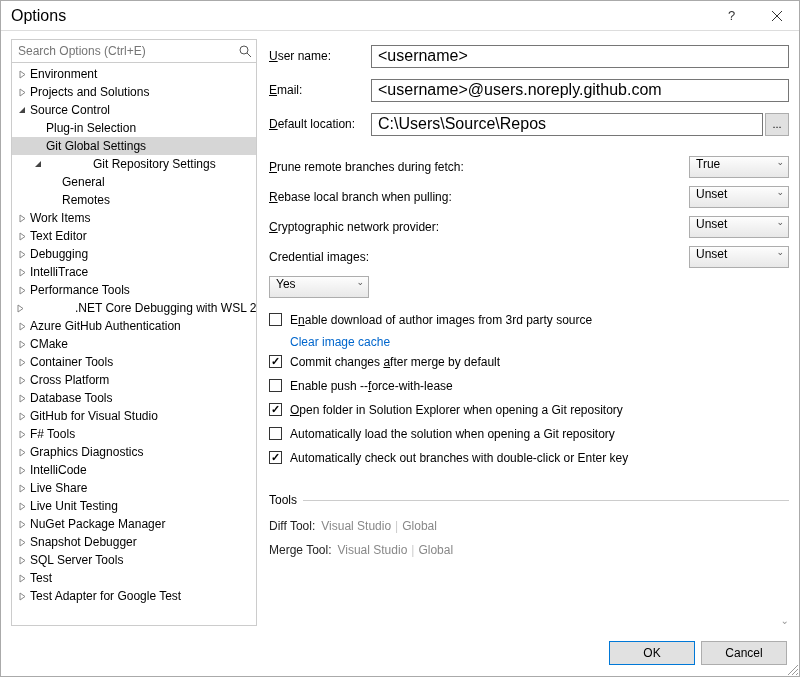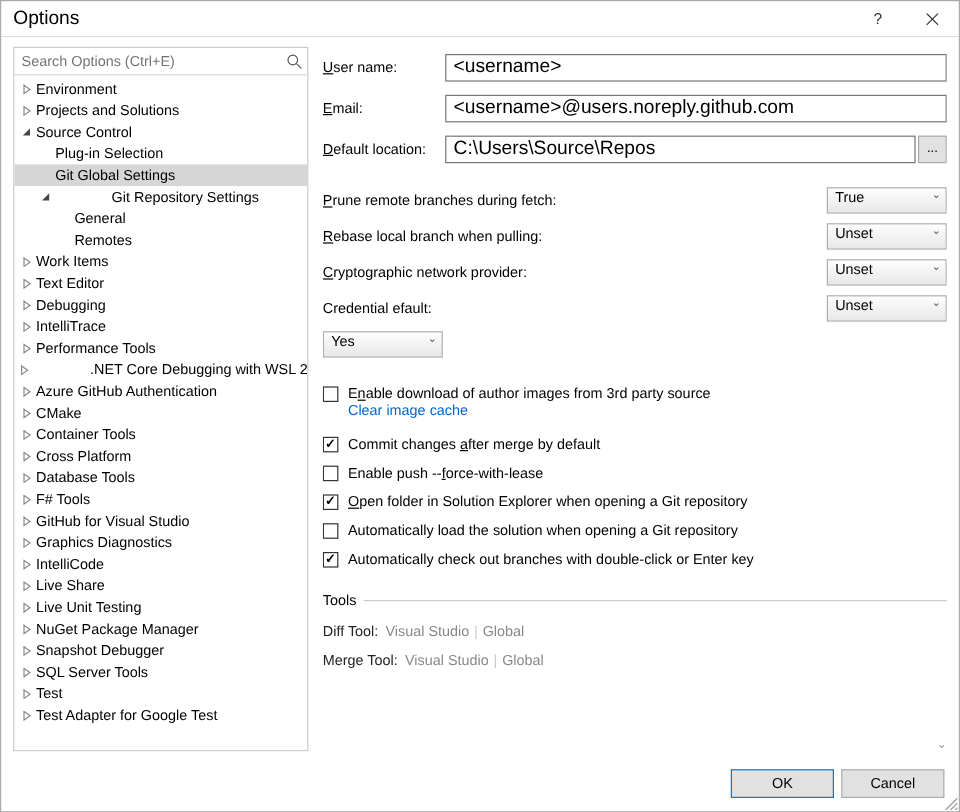--- a/index.html
+++ b/index.html
@@ -25,21 +25,21 @@
   .right { flex: 1; display: flex; flex-direction: column; overflow: hidden; padding-top: 2px; position: relative;}
   .form-row { display: flex; align-items: center; height: 30px; margin-bottom: 4px; }
   .form-label { width: 102px; white-space: nowrap; }
   .form-input { flex: 1; height: 23px; border: 1px solid #767676; padding: 0 6px; font-size: 16px; }
   .browse-btn { width: 24px; height: 23px; margin-left: 2px; border: 1px solid #adadad; background: #e1e1e1; display:flex; align-items:center; justify-content:center; font-size:11px; cursor: default; }
   .opt-row { display: flex; align-items: center; height: 28px; margin-bottom: 2px; }
   .opt-label { flex: 1; }
   .dropdown { width: 100px; height: 22px; border: 1px solid #adadad; background: linear-gradient(#fdfdfd,#e8e8e8); display: flex; padding: 0 4px 0 6px; cursor: default; }
   .dropdown-val { flex: 1; }
   .dropdown-caret { font-size: 9px; color: #555; }
-  .check-row { display: flex; align-items: flex-end; height: 22px; margin-bottom: 2px; }
+  .check-row { display: flex; align-items: flex-start; height: 22px; margin-bottom: 2px; }
   .checkbox { width: 13px; height: 13px; border: 1px solid #333; margin-right: 8px; display:flex; align-items:center; justify-content:center; font-size:11px; line-height:11px; background:#fff; cursor: default; flex-shrink: 0;}
   .checkbox.checked::after { content: "✓"; font-size: 11px; font-weight: bold; }
   .link-row { padding-left: 21px; margin-top: -2px; margin-bottom: 6px; }
   .link { color: #0066cc; cursor: pointer; font-size: 12px; }
   .section-header { display: flex; align-items: center; margin-top: 18px; margin-bottom: 8px; }
   .section-title { padding-right: 6px; }
   .section-line { flex: 1; height: 1px; background: #ccc; }
   .tool-row { height: 22px; display: flex; align-items: center; margin-bottom: 2px; color: #888; }
   .tool-row .lbl { color: #222; margin-right: 6px; }
   .tool-sep { margin: 0 4px; color: #ccc; }
@@ -213,29 +213,29 @@
               </svg>
             </span>
             <span class="tree-label">Database Tools</span>
           </div>
           <div class="tree-row" style="padding-left: 4px;">
             <span class="tree-arrow">
               <svg width="9" height="9">
                 <polygon points="2,1 7,4.5 2,8" fill="none" stroke="#888" stroke-width="1"></polygon>
               </svg>
             </span>
+            <span class="tree-label">GitHub for Visual Studio</span>
+          </div>
+          <div class="tree-row" style="padding-left: 4px;">
+            <span class="tree-arrow">
+              <svg width="9" height="9">
+                <polygon points="2,1 7,4.5 2,8" fill="none" stroke="#888" stroke-width="1"></polygon>
+              </svg>
+            </span>
             <span class="tree-label">F# Tools</span>
-          </div>
-          <div class="tree-row" style="padding-left: 4px;">
-            <span class="tree-arrow">
-              <svg width="9" height="9">
-                <polygon points="2,1 7,4.5 2,8" fill="none" stroke="#888" stroke-width="1"></polygon>
-              </svg>
-            </span>
-            <span class="tree-label">GitHub for Visual Studio</span>
           </div>
           <div class="tree-row" style="padding-left: 4px;">
             <span class="tree-arrow">
               <svg width="9" height="9">
                 <polygon points="2,1 7,4.5 2,8" fill="none" stroke="#888" stroke-width="1"></polygon>
               </svg>
             </span>
             <span class="tree-label">Graphics Diagnostics</span>
           </div>
           <div class="tree-row" style="padding-left: 4px;">
@@ -338,21 +338,21 @@
           </div>
       </div>
       <div class="opt-row">
         <div class="opt-label"><span class="und">C</span>ryptographic network provider:</div>
         <div class="dropdown">
             <span class="dropdown-val">Unset</span>
             <span class="dropdown-caret">⌄</span>
           </div>
       </div>
       <div class="opt-row">
-        <div class="opt-label">Credential efault:</div>
+        <div class="opt-label">Credential images:</div>
         <div class="dropdown">
             <span class="dropdown-val">Unset</span>
             <span class="dropdown-caret">⌄</span>
           </div>
       </div>
       <div class="opt-row">
         <div class="dropdown">
             <span class="dropdown-val">Yes</span>
             <span class="dropdown-caret">⌄</span>
           </div>

